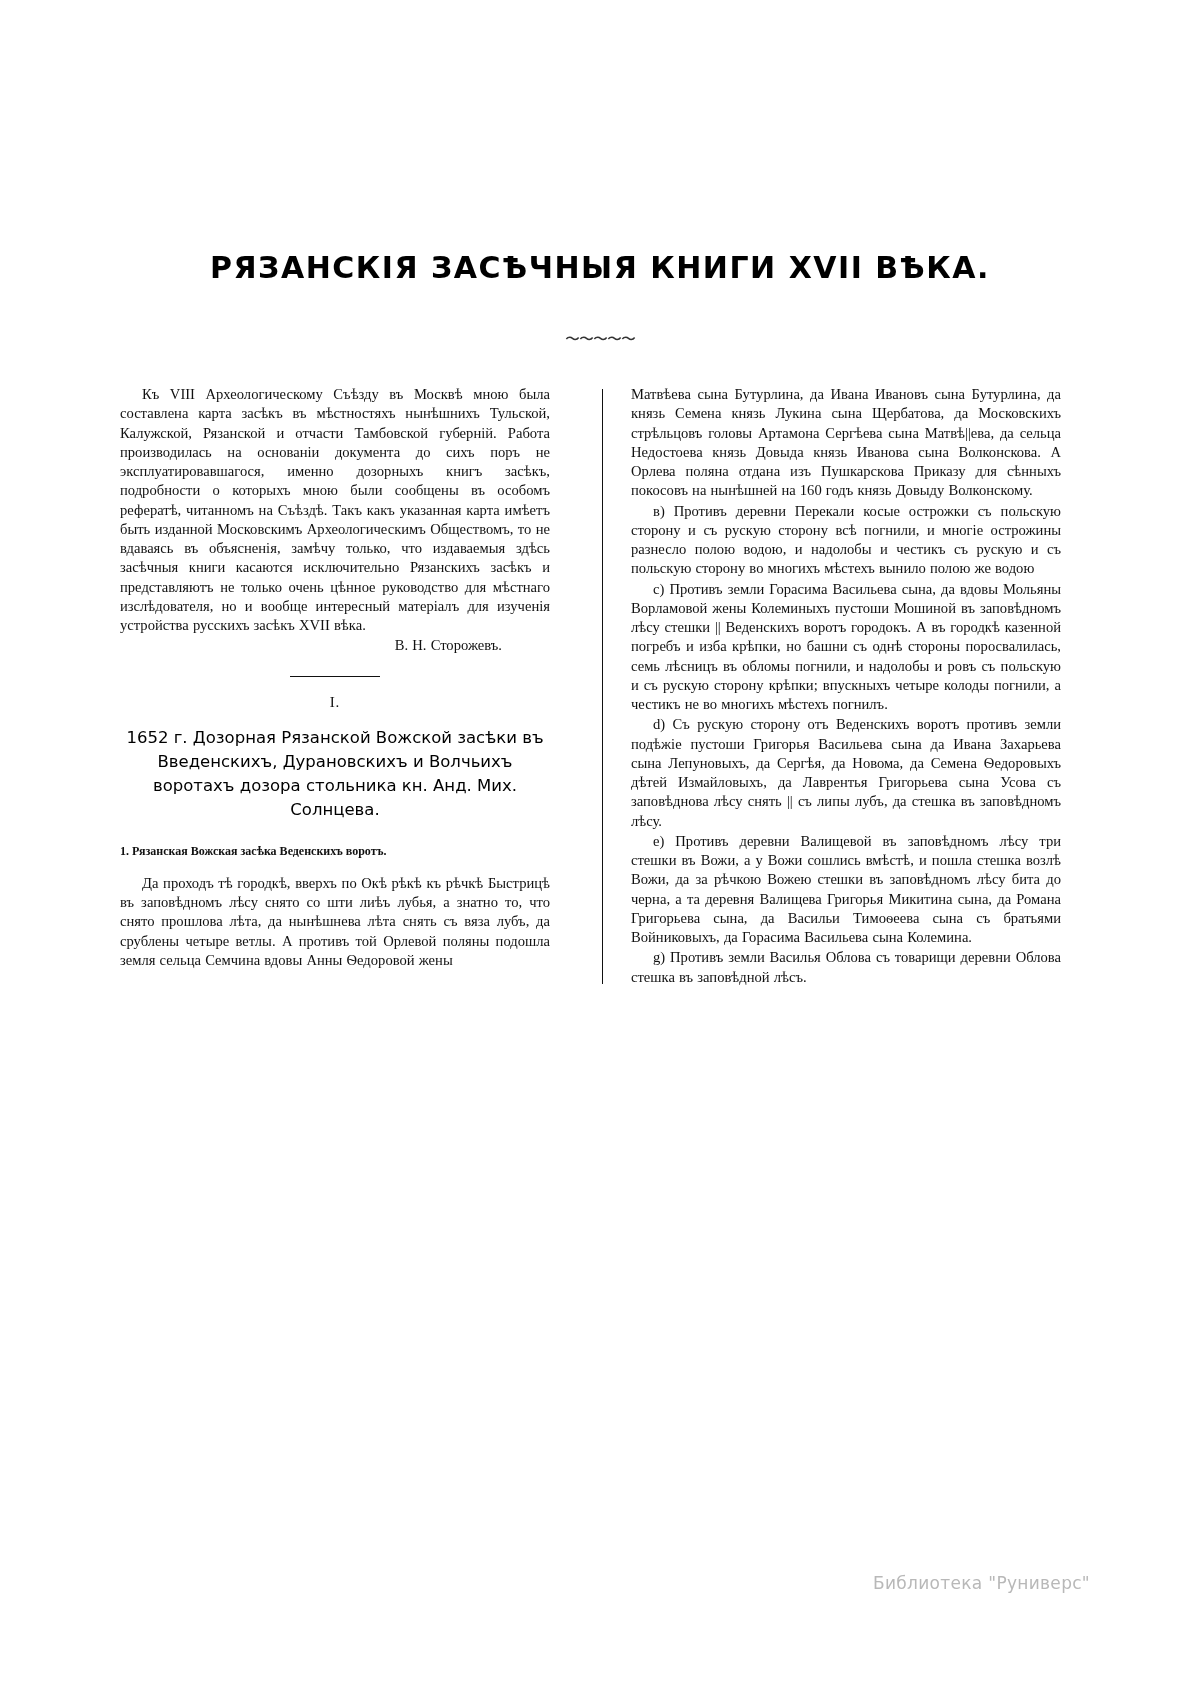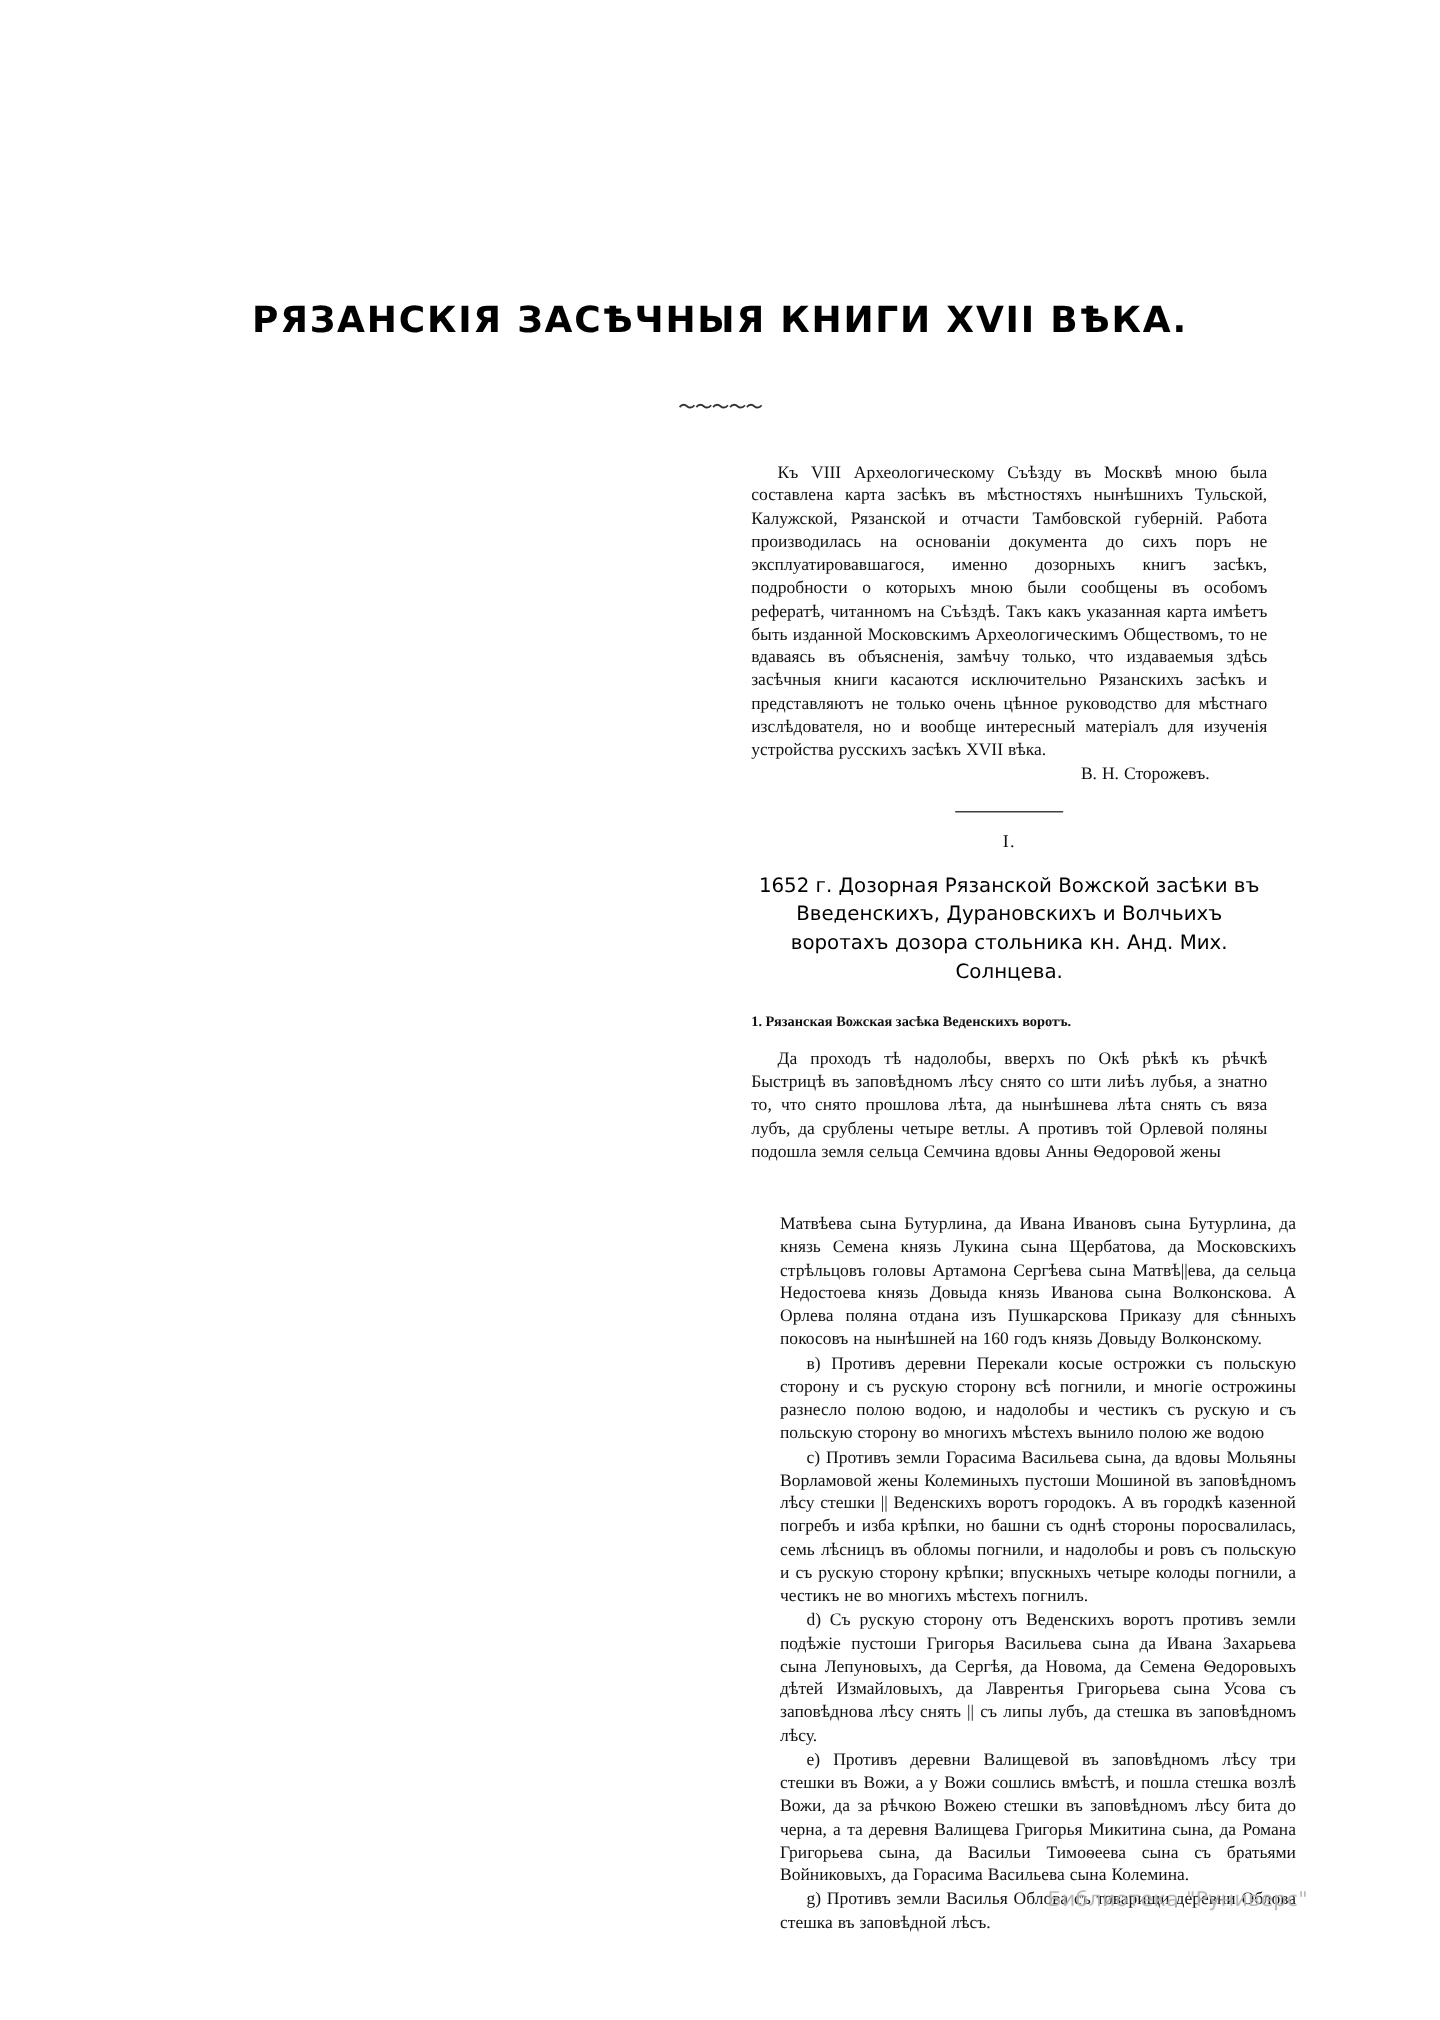--- a/index.html
+++ b/index.html
@@ -38,22 +38,22 @@
     margin: 48px 0 40px 0;
     color: #333;
     font-size: 15px;
     letter-spacing: -1px;
     height: 12px;
     line-height: 12px;
     font-family: "DejaVu Sans", sans-serif;
   }
   .columns {
     display: flex;
-    flex-direction: column;
-    align-items: flex-end;
+    flex-direction: row;
+    align-items: flex-start;
     gap: 16px;
   }
   .col {
     width: 430px;
     font-size: 14.6px;
     line-height: 1.32;
     text-align: justify;
     hyphens: none;
   }
   .col-left { padding-right: 24px; }
@@ -132,21 +132,21 @@
 
         <div class="short-rule"></div>
 
         <div class="section-num">I.</div>
 
         <div class="section-head">1652 г. Дозорная Рязанской Вожской засѣки въ Введенскихъ, Дурановскихъ и Волчьихъ воротахъ дозора стольника кн. Анд. Мих. Солнцева.</div>
 
 
         <div class="sub-head">1. Рязанская Вожская засѣка Веденскихъ воротъ.</div>
 
-        <p>Да проходъ тѣ надолобы, вверхъ по Окѣ рѣкѣ къ рѣчкѣ Быстрицѣ въ заповѣдномъ лѣсу снято со шти лиѣъ лубья, а знатно то, что снято прошлова лѣта, да нынѣшнева лѣта снять съ вяза лубъ, да срублены четыре ветлы. А противъ той Орлевой поляны подошла земля сельца Семчина вдовы Анны Ѳедоровой жены</p>
+        <p>Да проходъ тѣ городкѣ, вверхъ по Окѣ рѣкѣ къ рѣчкѣ Быстрицѣ въ заповѣдномъ лѣсу снято со шти лиѣъ лубья, а знатно то, что снято прошлова лѣта, да нынѣшнева лѣта снять съ вяза лубъ, да срублены четыре ветлы. А противъ той Орлевой поляны подошла земля сельца Семчина вдовы Анны Ѳедоровой жены</p>
       </div>
 
       <div class="divider"></div>
 
       <div class="col col-right">
         <p class="noindent">Матвѣева сына Бутурлина, да Ивана Ивановъ сына Бутурлина, да князь Семена князь Лукина сына Щербатова, да Московскихъ стрѣльцовъ головы Артамона Сергѣева сына Матвѣ||ева, да сельца Недостоева князь Довыда князь Иванова сына Волконскова. А Орлева поляна отдана изъ Пушкарскова Приказу для сѣнныхъ покосовъ на нынѣшней на 160 годъ князь Довыду Волконскому.</p>
         <p>в) Противъ деревни Перекали косые острожки съ польскую сторону и съ рускую сторону всѣ погнили, и многіе острожины разнесло полою водою, и надолобы и честикъ съ рускую и съ польскую сторону во многихъ мѣстехъ вынило полою же водою</p>
         <p>с) Противъ земли Горасима Васильева сына, да вдовы Мольяны Ворламовой жены Колеминыхъ пустоши Мошиной въ заповѣдномъ лѣсу стешки || Веденскихъ воротъ городокъ. А въ городкѣ казенной погребъ и изба крѣпки, но башни съ однѣ стороны поросвалилась, семь лѣсницъ въ обломы погнили, и надолобы и ровъ съ польскую и съ рускую сторону крѣпки; впускныхъ четыре колоды погнили, а честикъ не во многихъ мѣстехъ погнилъ.</p>
         <p>d) Съ рускую сторону отъ Веденскихъ воротъ противъ земли подѣжіе пустоши Григорья Васильева сына да Ивана Захарьева сына Лепуновыхъ, да Сергѣя, да Новома, да Семена Ѳедоровыхъ дѣтей Измайловыхъ, да Лаврентья Григорьева сына Усова съ заповѣднова лѣсу снять || съ липы лубъ, да стешка въ заповѣдномъ лѣсу.</p>
         <p>е) Противъ деревни Валищевой въ заповѣдномъ лѣсу три стешки въ Вожи, а у Вожи сошлись вмѣстѣ, и пошла стешка возлѣ Вожи, да за рѣчкою Вожею стешки въ заповѣдномъ лѣсу бита до черна, а та деревня Валищева Григорья Микитина сына, да Романа Григорьева сына, да Васильи Тимоѳеева сына съ братьями Войниковыхъ, да Горасима Васильева сына Колемина.</p>

